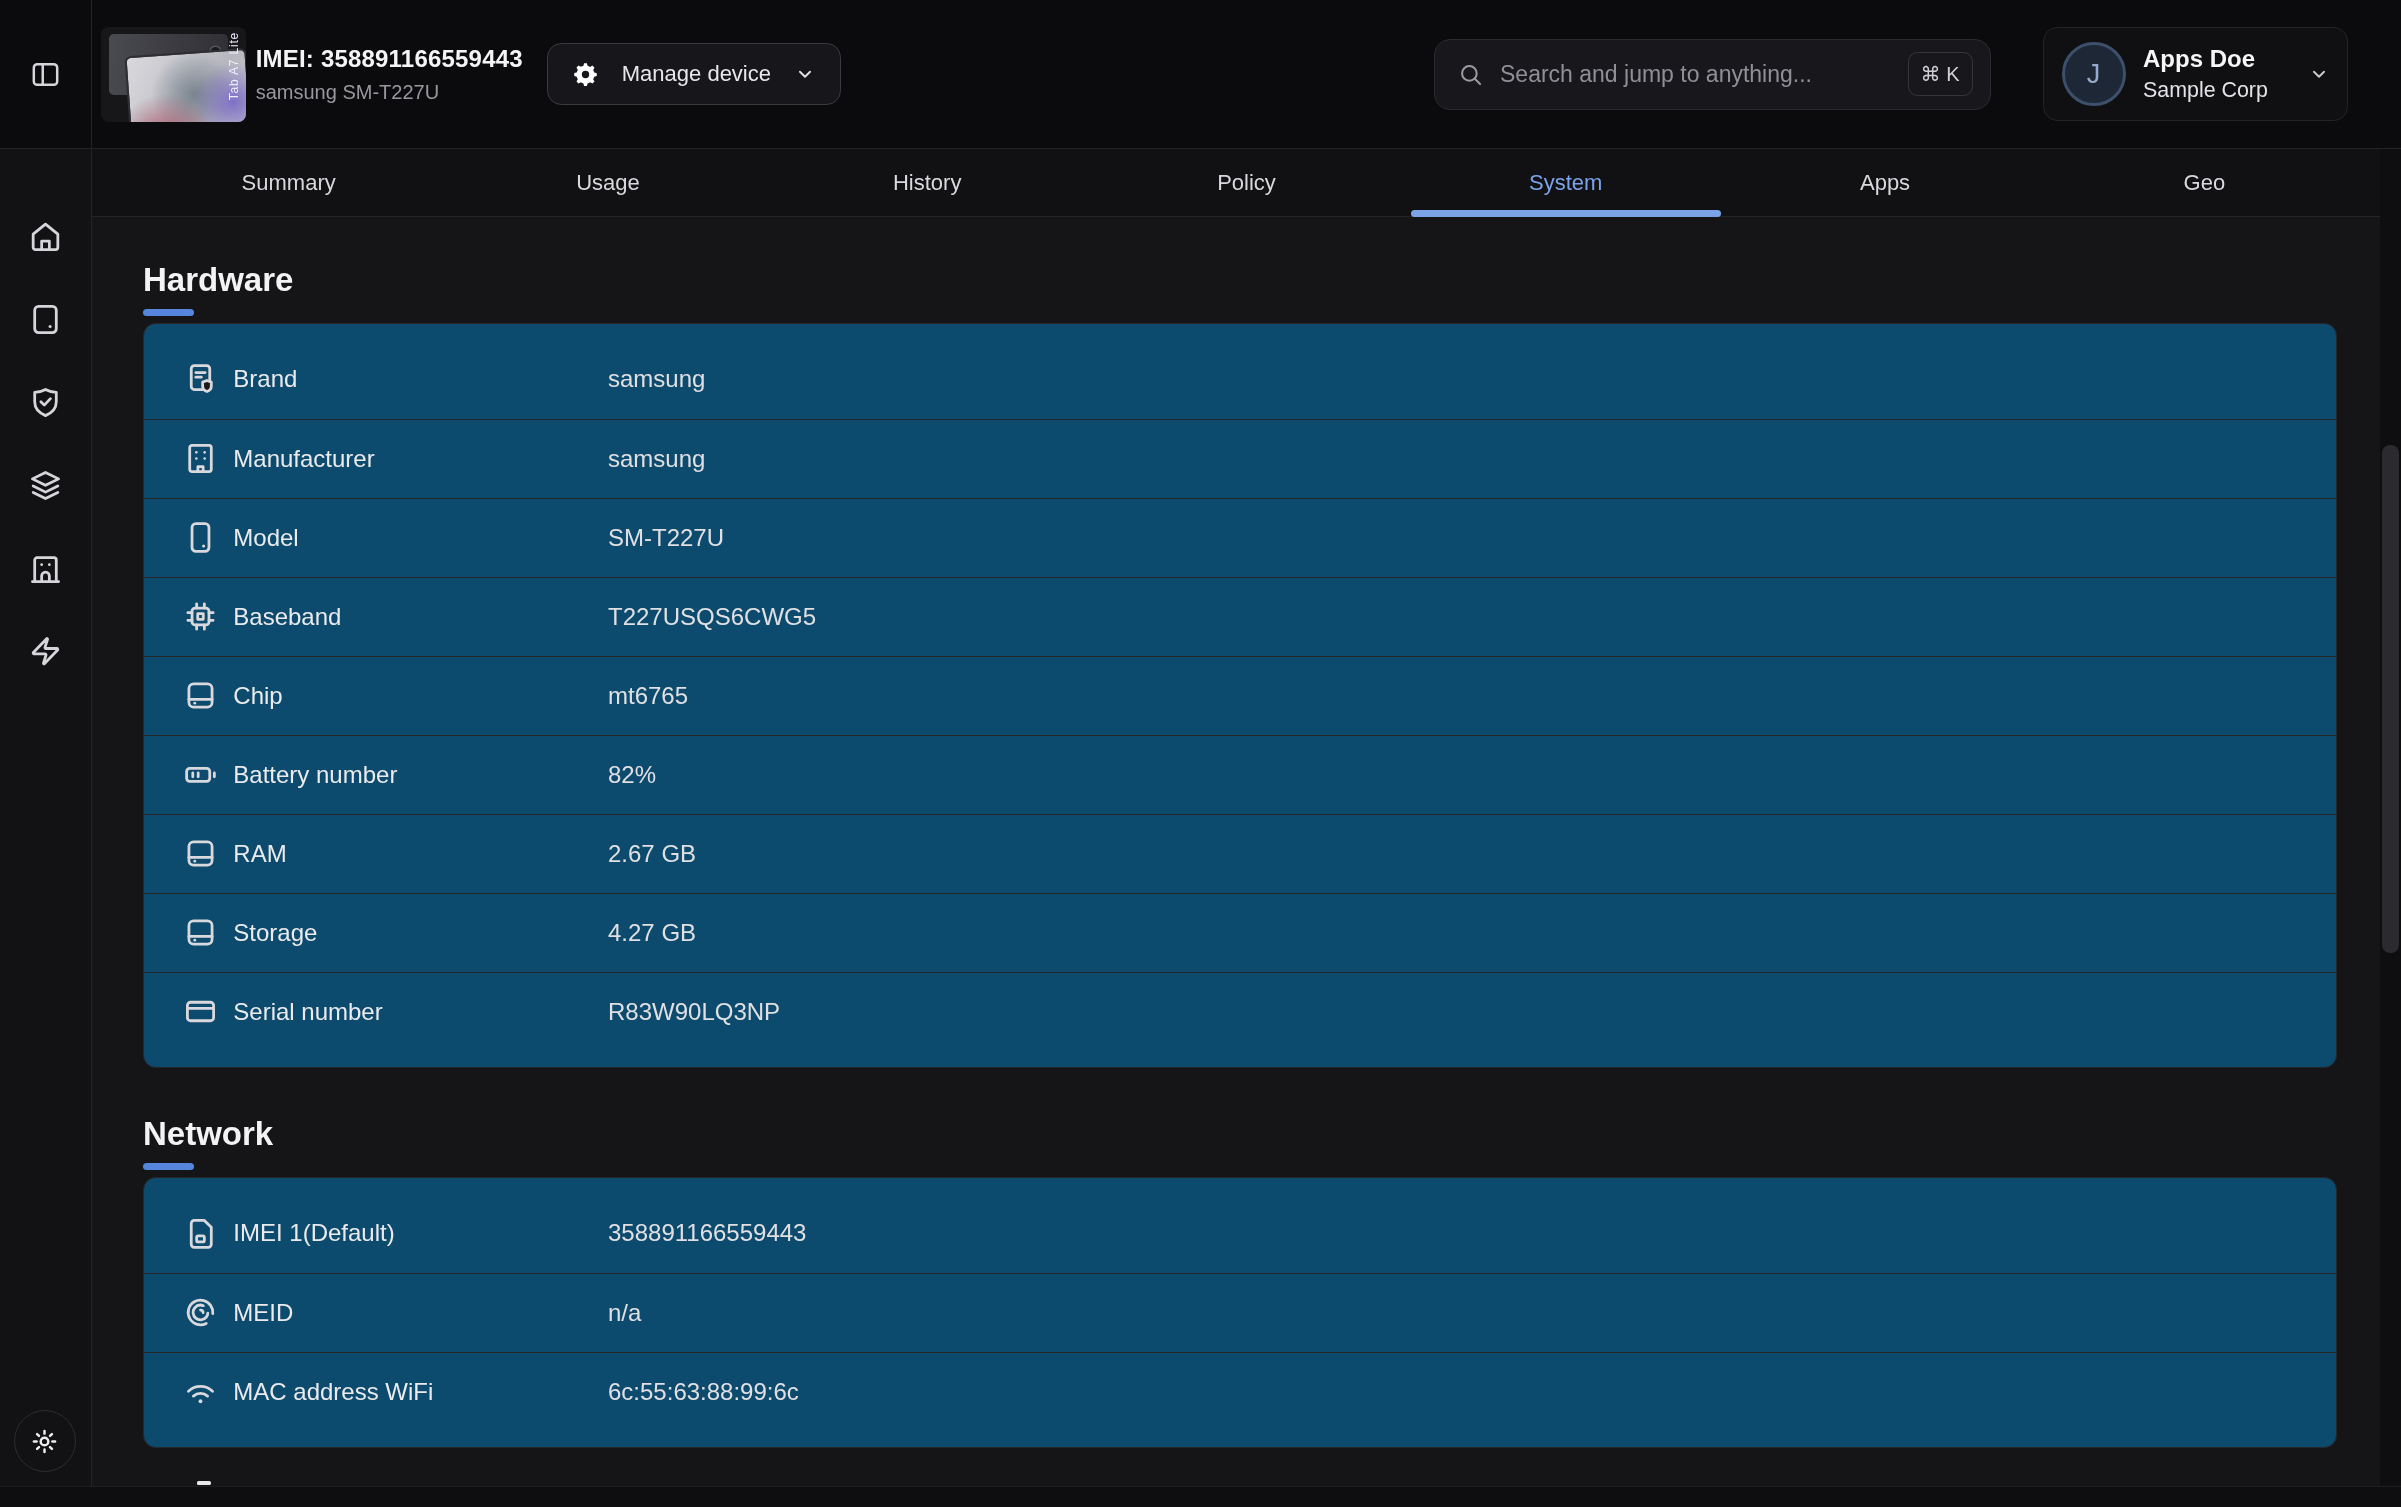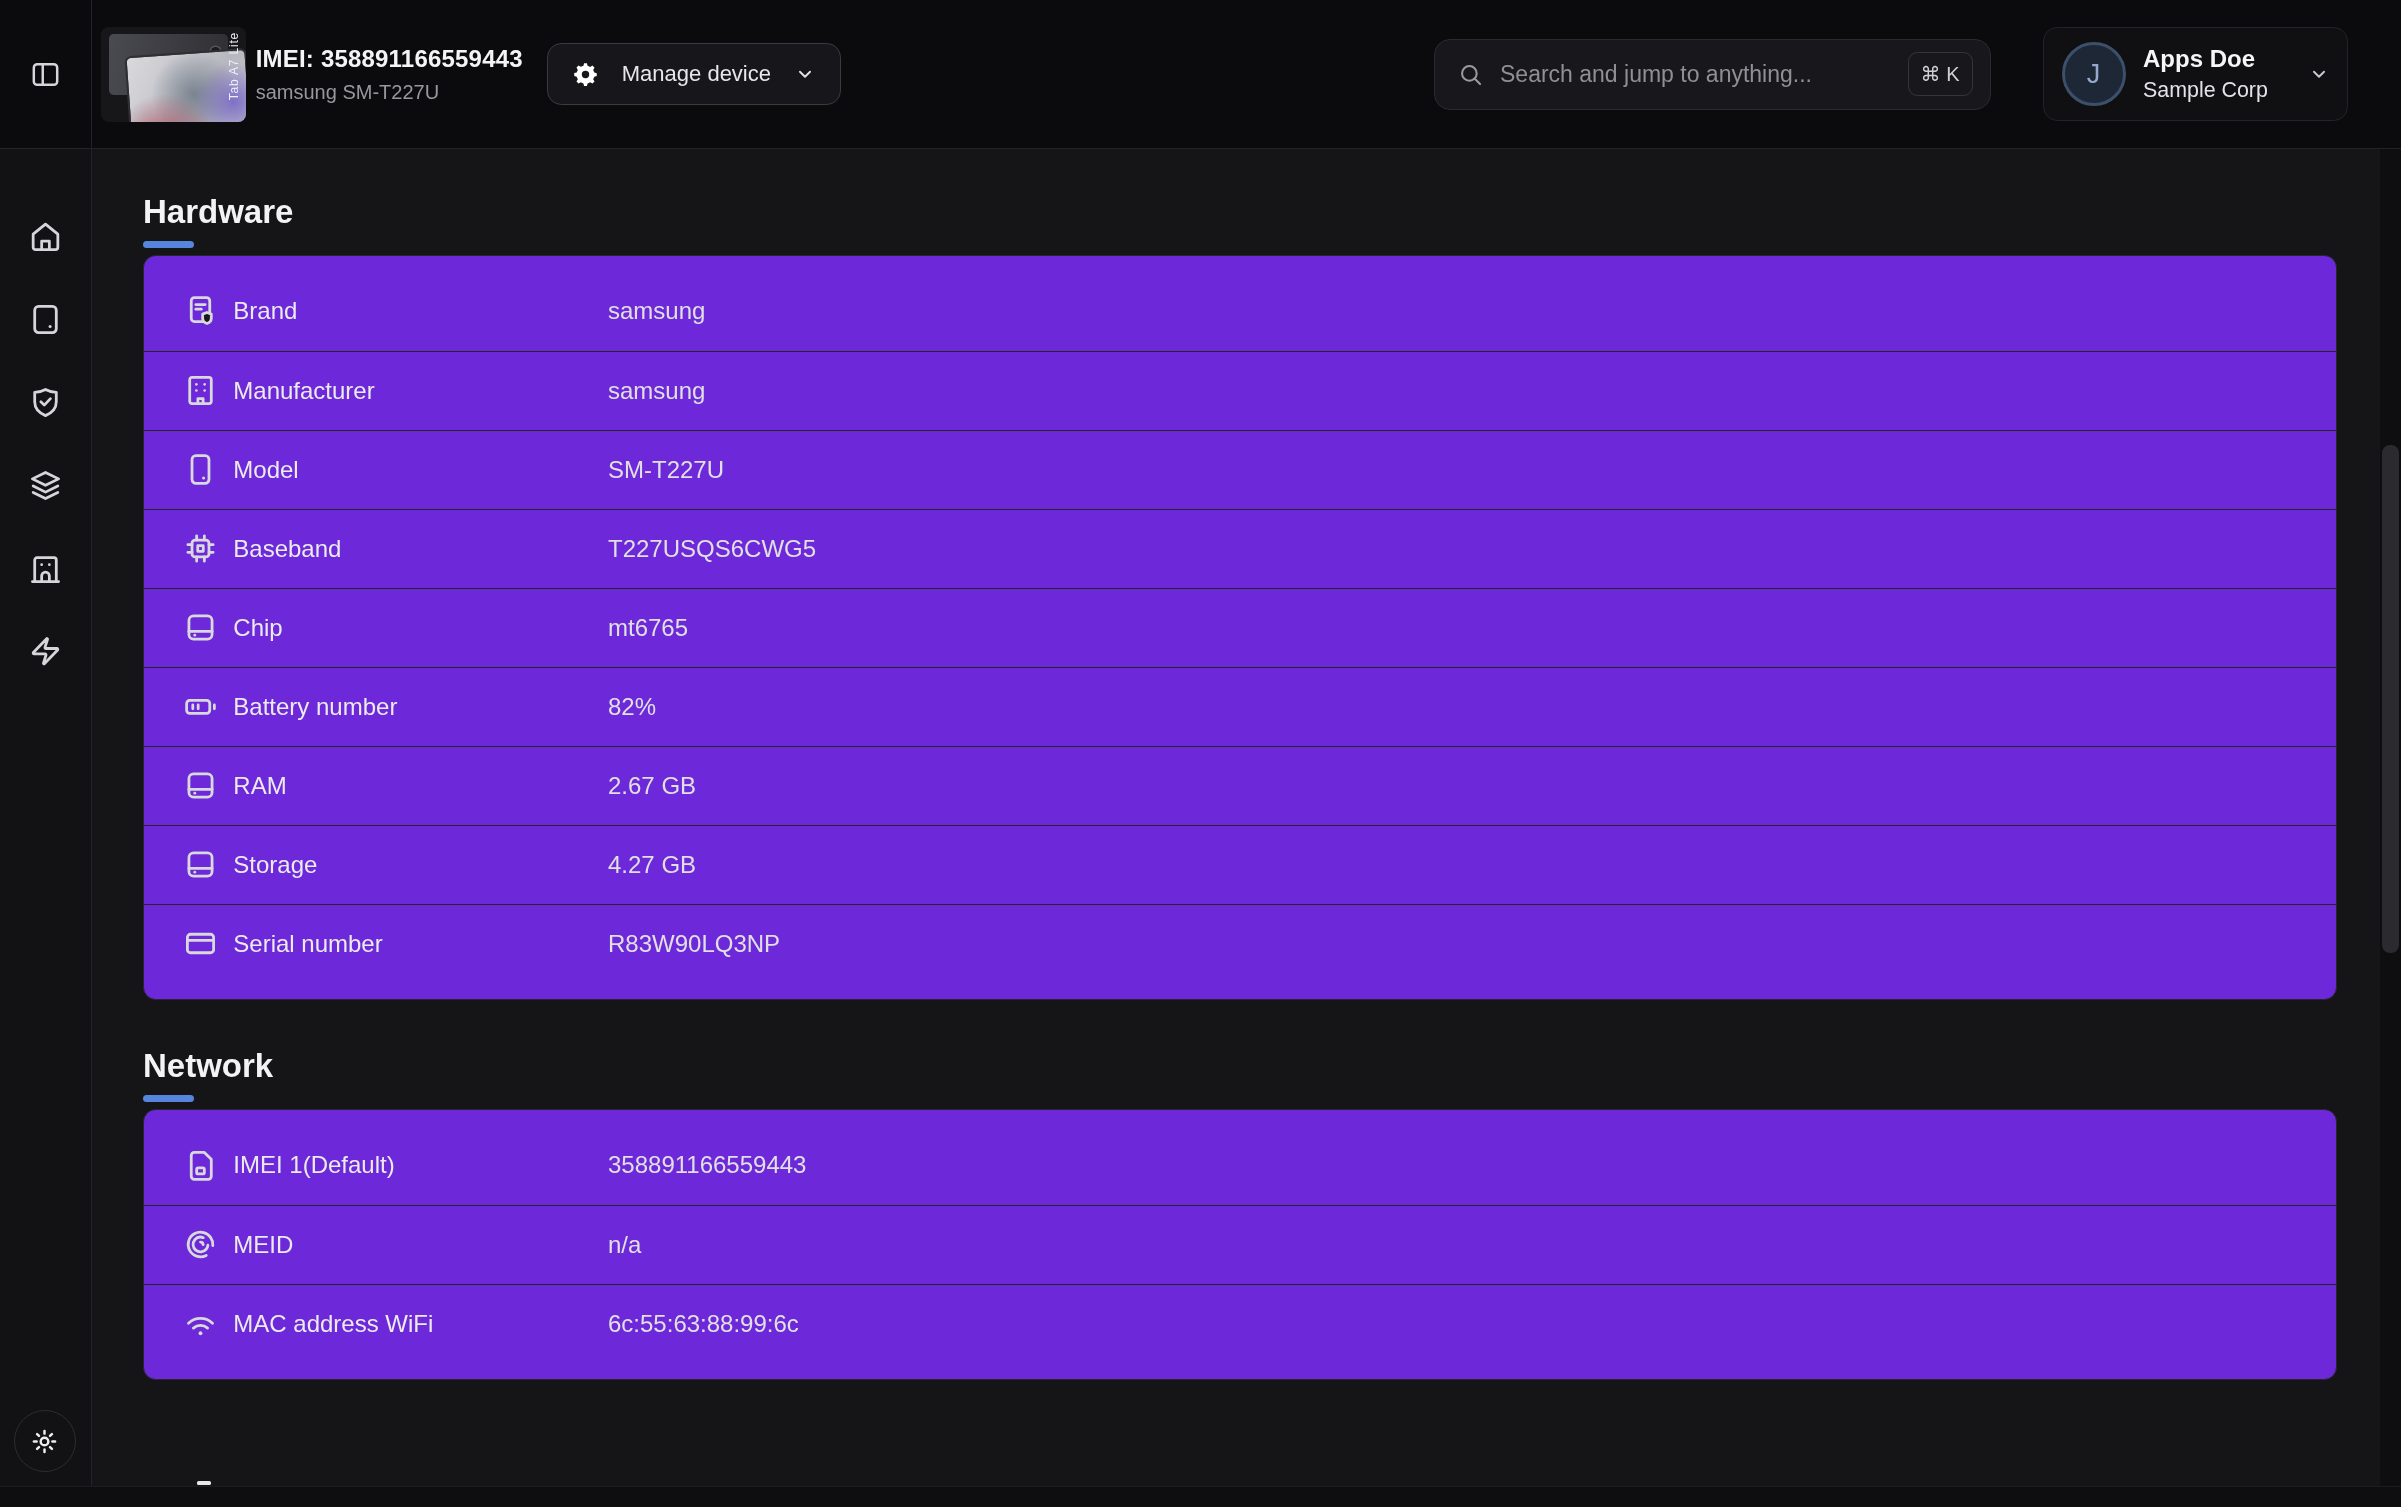--- a/index.html
+++ b/index.html
@@ -60,21 +60,21 @@
   .tabs { height:68px; flex:none; background:#111114; border-bottom:0.8px solid #232327; display:flex; padding:0 37px; }
   .tab { flex:1; display:flex; align-items:center; justify-content:center; font-size:22px; color:#d9d9dd; position:relative; cursor:pointer; }
   .tab.active { color:#7ba4e8; }
   .tab.active::after { content:""; position:absolute; left:4.8px; right:4.8px; bottom:-0.8px; height:7.1px; border-radius:4px; background:#7ba4e8; }
 
   
   .content { flex:1; padding:44px 64px 0 51px; overflow:hidden; }
   .section + .section { margin-top:47px; }
   .sec-title { font-size:33px; font-weight:700; color:#f3f3f5; line-height:38px; }
   .sec-underline { width:51px; height:7.1px; border-radius:4px; background:#5585dc; margin-top:10.3px; }
-  .card { margin-top:6.4px; background:#6d28d9; border:0.8px solid #26262b; border-radius:12.7px; padding:16px 0; }
+  .card { margin-top:6.4px; background:#0c4a6e; border:0.8px solid #26262b; border-radius:12.7px; padding:16px 0; }
   .row { height:79px; display:flex; align-items:center; padding:0 38px; position:relative; }
   .row + .row { border-top:0.8px solid #242429; }
   .row-icon { color:#d9d9dd; flex:none; display:flex; }
   .row-label { margin-left:14.3px; font-size:24px; color:#ebebee; }
   .row-value { position:absolute; left:464px; font-size:24px; color:#e0e0e3; }
 
   .peek-dash { position:absolute; left:105px; bottom:22px; width:13.5px; height:4px; border-radius:1.6px; background:#e8e8ea; }
 
   
   .bottom-strip { position:absolute; left:0; right:0; bottom:0; height:20.6px; background:#0e0e11; border-top:0.8px solid #1d1d21; z-index:5; }
@@ -305,20 +305,29 @@
           <div class="p-org">Sample Corp</div>
         </div>
         <span class="p-chev">
             <svg class="ic-xs" viewBox="0 0 28 28" width="22" height="22">
               <use href="#i-chevron-down"></use>
             </svg>
           </span>
       </div>
     </header>
 
+    <nav class="tabs">
+      <div class="tab">Summary</div>
+      <div class="tab">Usage</div>
+      <div class="tab">History</div>
+      <div class="tab">Policy</div>
+      <div class="tab active">System</div>
+      <div class="tab">Apps</div>
+      <div class="tab">Geo</div>
+    </nav>
 
     <div class="content">
 
       <section class="section">
         <h2 class="sec-title">Hardware</h2>
         <div class="sec-underline"></div>
         <div class="card">
           <div class="row">
             <span class="row-icon">
                 <svg class="ic" viewBox="0 0 46 46" width="37" height="37">

